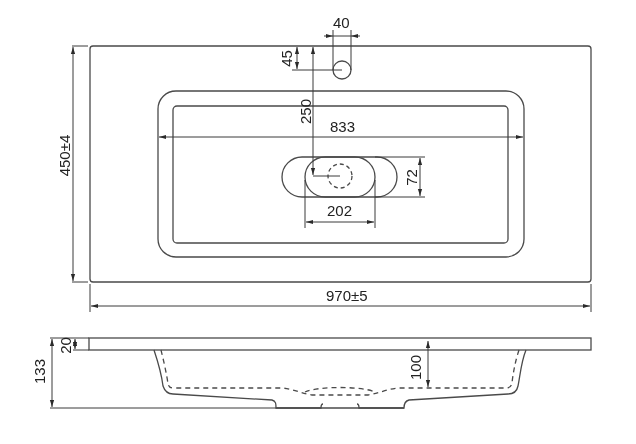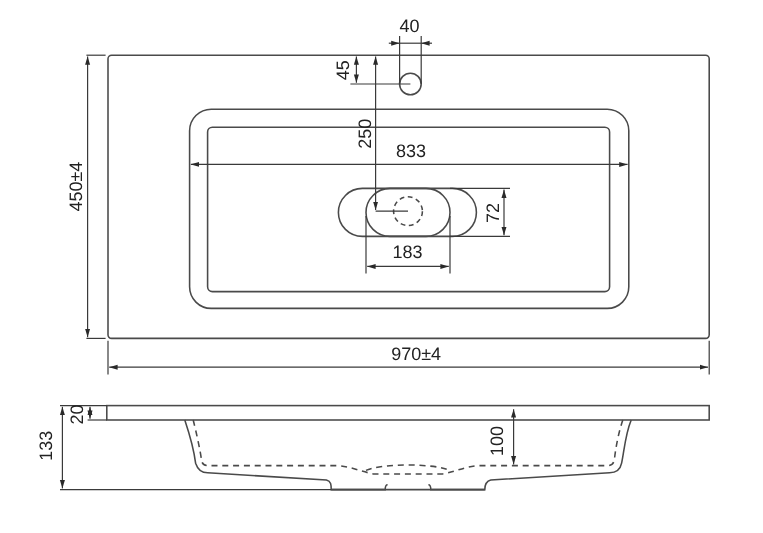--- a/index.html
+++ b/index.html
@@ -90,25 +90,25 @@
     <line class="dim" x1="50" y1="408" x2="276" y2="408"></line>
     <line class="dim" x1="52" y1="339" x2="52" y2="407" marker-start="url(#ah)" marker-end="url(#ah)"></line>
 
     <line class="dim" x1="73" y1="350" x2="89" y2="350"></line>
     <line class="dim" x1="75" y1="339" x2="75" y2="349" marker-start="url(#ah)" marker-end="url(#ah)"></line>
 
     <line class="dim" x1="428" y1="341" x2="428" y2="387" marker-start="url(#ah)" marker-end="url(#ah)"></line>
   </g>
 </svg>
 
-<span class="lbl" style="left:326px; top:288px;">970±4</span>
+<span class="lbl" style="left:326px; top:288px;">970±5</span>
 <span class="lbl vert" style="left:40px; top:148px; width:48px; text-align:center;">450±4</span>
 <span class="lbl" style="left:330px; top:119px;">833</span>
 <span class="lbl" style="left:333px; top:15px;">40</span>
 <span class="lbl vert" style="left:274px; top:51px; width:24px; text-align:center;">45</span>
 <span class="lbl vert" style="left:290px; top:104px; width:30px; text-align:center;">250</span>
-<span class="lbl" style="left:327px; top:203px;">183</span>
+<span class="lbl" style="left:327px; top:203px;">202</span>
 <span class="lbl vert" style="left:399px; top:170px; width:24px; text-align:center;">72</span>
 
 <span class="lbl vert" style="left:22px; top:364px; width:34px; text-align:center;">133</span>
 <span class="lbl vert" style="left:53px; top:338px; width:24px; text-align:center;">20</span>
 <span class="lbl vert" style="left:398px; top:360px; width:34px; text-align:center;">100</span>
 </div>
 
 </body></html>

